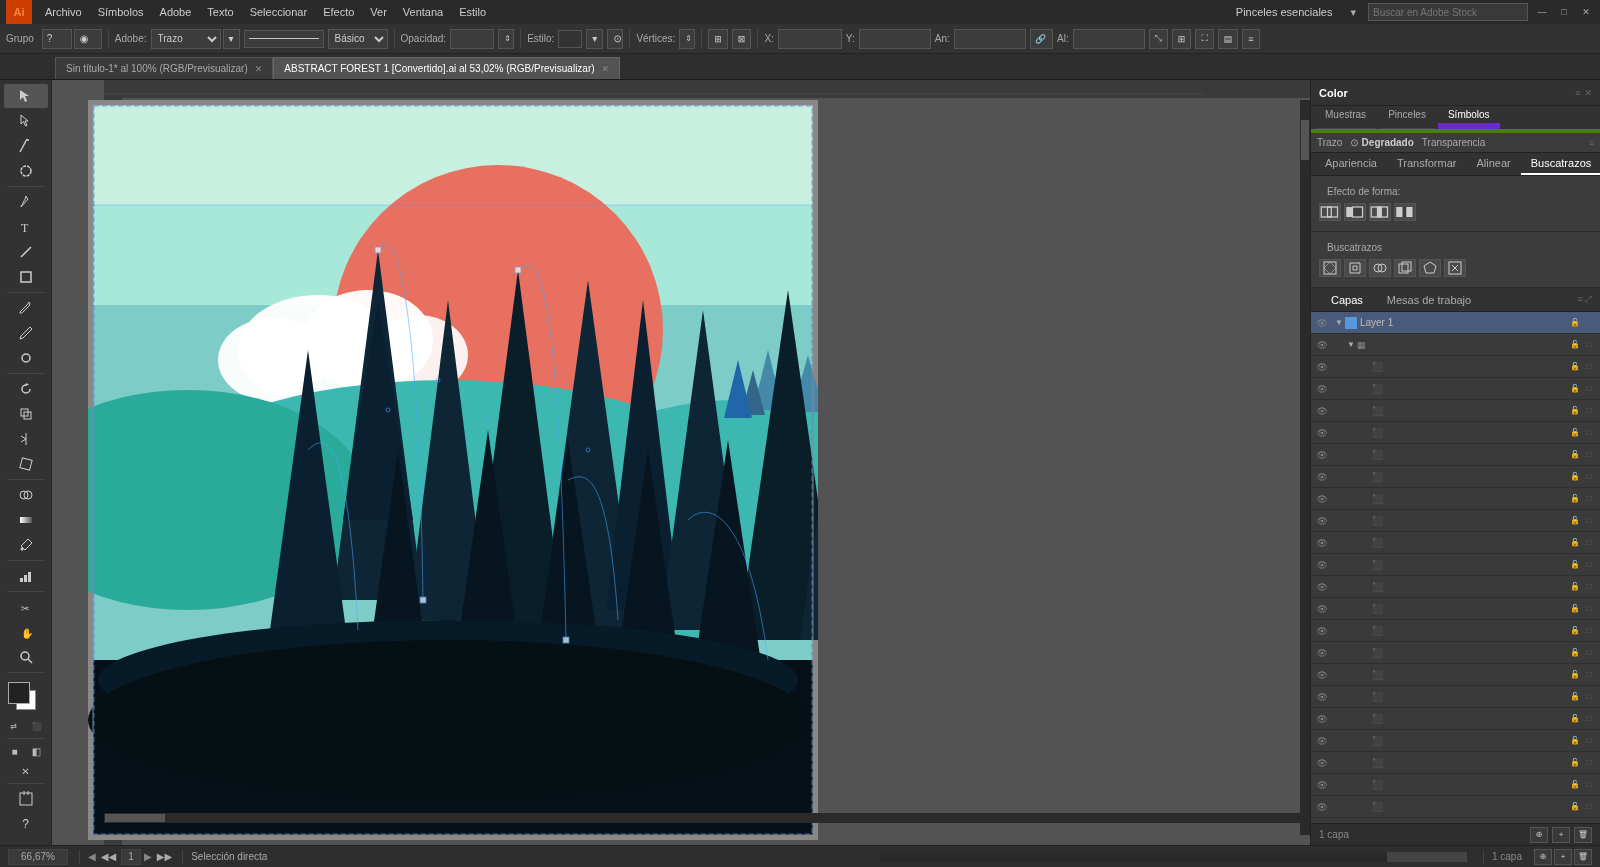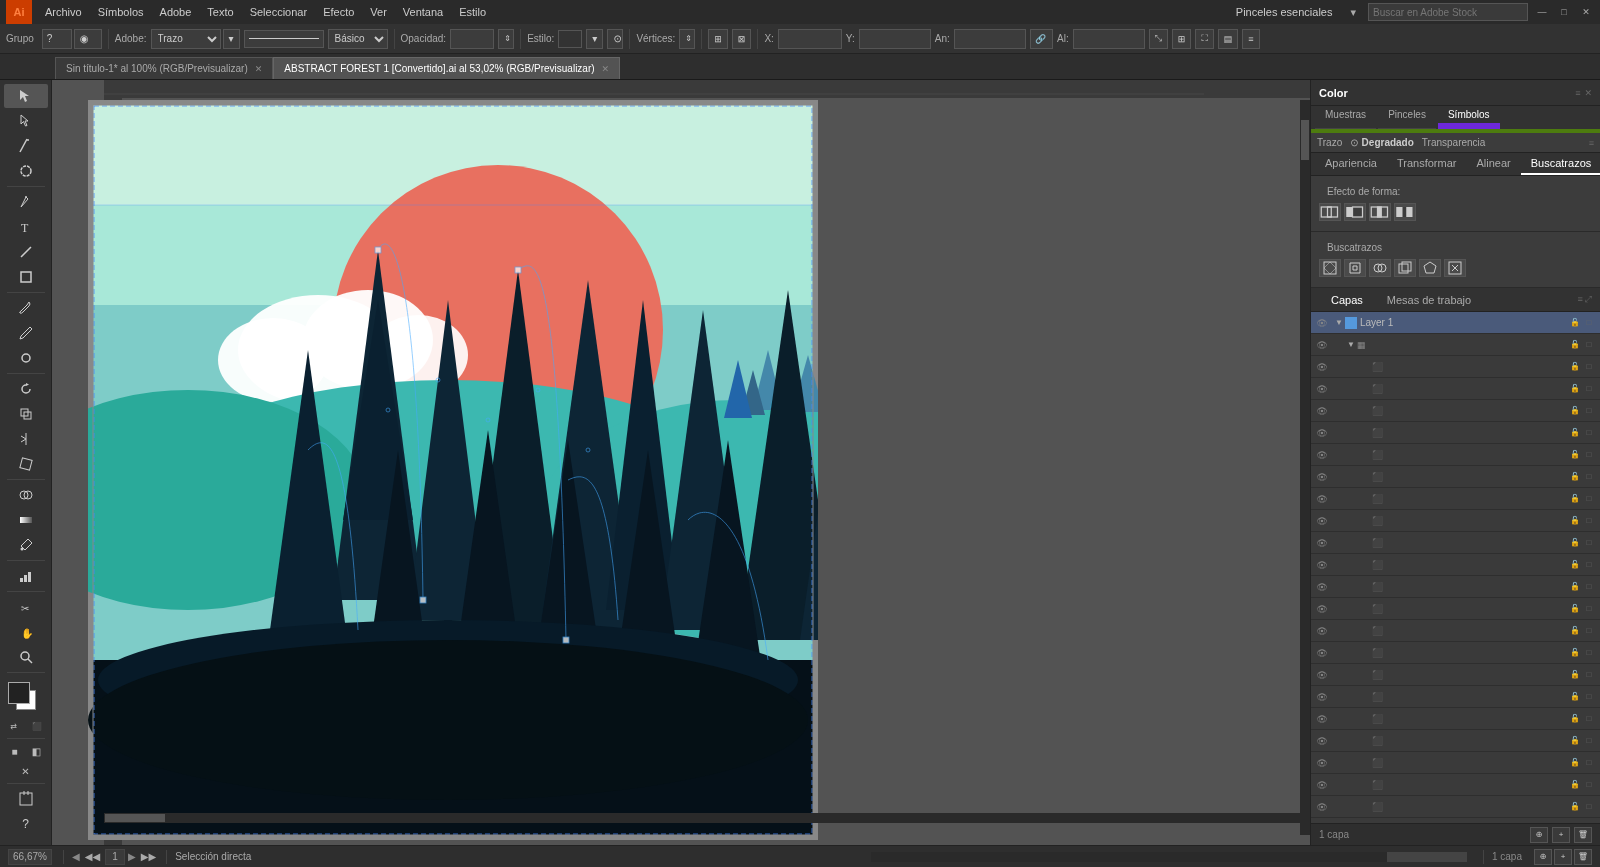--- a/index.html
+++ b/index.html
@@ -1248,21 +1248,21 @@
         <div style="width:18px;height:16px;background:#3a3a3a;border:1px solid #555;display:flex;align-items:center;justify-content:center;font-size:8px;color:#ccc;cursor:pointer;">+</div>
         <div style="width:18px;height:16px;background:#3a3a3a;border:1px solid #555;display:flex;align-items:center;justify-content:center;font-size:8px;color:#ccc;cursor:pointer;">🗑</div>
       </div>
     </div>
   </div>
 
 </div>
 
 <div id="status-bar">
   <div class="status-item">
-    <input style="width: 44px; height: 16px; background: rgb(58, 58, 58); border: 1px solid rgb(68, 68, 68); color: rgb(170, 170, 170); font-size: 10px; text-align: center;" value="66,67%">
+    <input style="width: 60px; height: 16px; background: rgb(58, 58, 58); border: 1px solid rgb(68, 68, 68); color: rgb(170, 170, 170); font-size: 10px; text-align: center;" value="66,67%">
     <span style="color:#666;font-size:10px;"></span>
   </div>
   <div class="status-divider"></div>
   <div class="status-item">
     <span style="cursor:pointer;color:#888;font-size:10px;">◀</span>
     <span style="margin:0 2px;color:#aaa;">◀◀</span>
     <input style="width: 20px; height: 16px; background: rgb(58, 58, 58); border: 1px solid rgb(68, 68, 68); color: rgb(170, 170, 170); font-size: 10px; text-align: center;" value="1">
     <span style="cursor:pointer;color:#888;font-size:10px;">▶</span>
     <span style="margin:0 2px;color:#aaa;">▶▶</span>
   </div>

